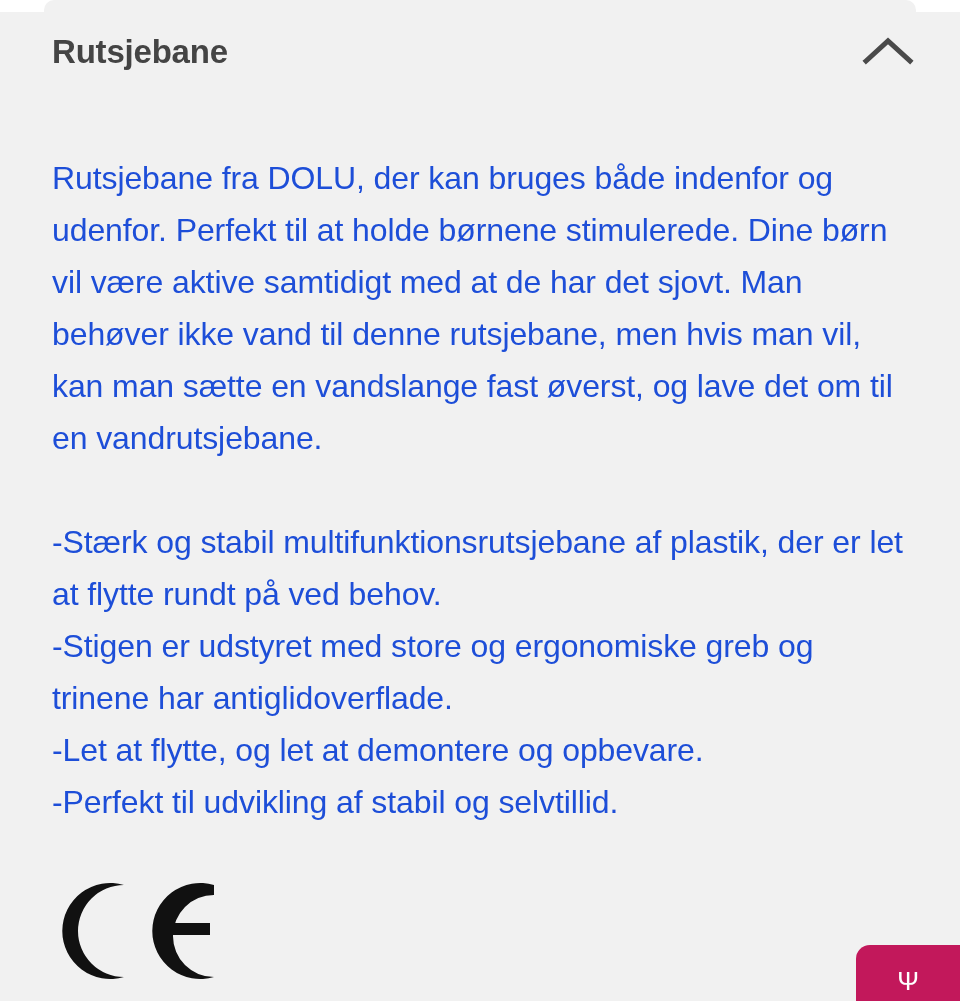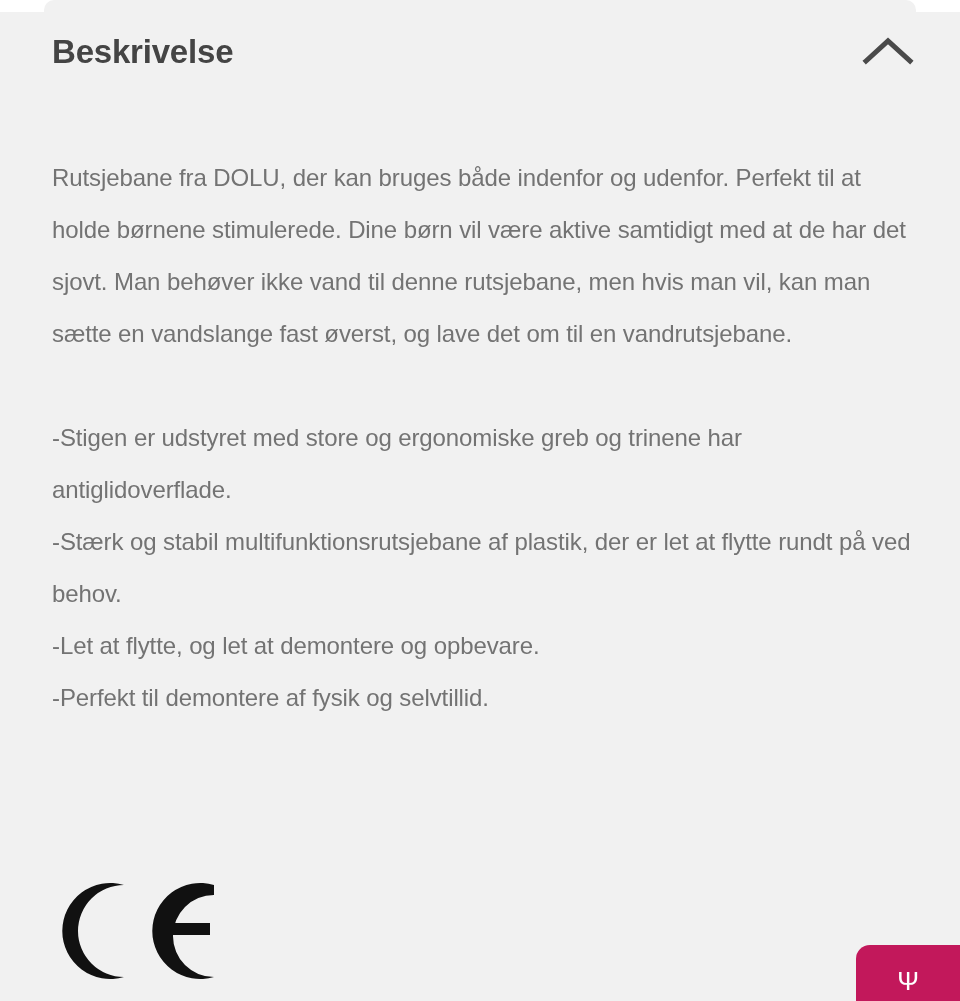--- a/index.html
+++ b/index.html
@@ -73,22 +73,22 @@
     padding: 0;
     cursor: pointer;
   }
   .chevron-btn svg { display: block; }
 
   .body-copy {
     position: absolute;
     top: 152px;
     left: 52px;
     width: 866px;
-    color: #737373;
-    font-size: 24px;
+    color: #1d4ed8;
+    font-size: 32px;
     line-height: 52px;
     letter-spacing: -0.1px;
   }
 
   .bullets {
     margin-top: 52px;
   }
   .bullets div { white-space: normal; }
 
   .ce-mark {
@@ -122,35 +122,35 @@
 </head>
 <body>
 
 <div class="page">
 
   <div class="top-strip">
     <div class="card-top"></div>
   </div>
 
   <div class="section-header">
-    <div class="section-title">Beskrivelse</div>
+    <div class="section-title">Rutsjebane</div>
     <div class="chevron-btn">
       <svg width="52" height="32" viewBox="0 0 52 32" aria-hidden="true">
         <polyline points="4,26 26,6 48,26" fill="none" stroke="#4a4a4a" stroke-width="5" stroke-linecap="square" stroke-linejoin="miter"></polyline>
       </svg>
     </div>
   </div>
 
   <div class="body-copy">
     <div class="para">Rutsjebane fra DOLU, der kan bruges både indenfor og udenfor. Perfekt til at holde børnene stimulerede. Dine børn vil være aktive samtidigt med at de har det sjovt. Man behøver ikke vand til denne rutsjebane, men hvis man vil, kan man sætte en vandslange fast øverst, og lave det om til en vandrutsjebane.</div>
     <div class="bullets">
+      <div>-Stærk og stabil multifunktionsrutsjebane af plastik, der er let at flytte rundt på ved behov.</div>
       <div>-Stigen er udstyret med store og ergonomiske greb og trinene har antiglidoverflade.</div>
-      <div>-Stærk og stabil multifunktionsrutsjebane af plastik, der er let at flytte rundt på ved behov.</div>
       <div>-Let at flytte, og let at demontere og opbevare.</div>
-      <div>-Perfekt til demontere af fysik og selvtillid.</div>
+      <div>-Perfekt til udvikling af stabil og selvtillid.</div>
     </div>
   </div>
 
   <div class="ce-mark">
     <svg width="165" height="110" viewBox="0 0 165 110" aria-hidden="true">
       <path d="M62 9 A48 48 0 1 0 62 101 A40 40 0 1 1 62 9 Z" fill="#111111"></path>
       <path d="M152 9 A48 48 0 1 0 152 101 A40 40 0 1 1 152 19 L152 9 Z" fill="#111111"></path>
       <rect x="104" y="47" width="44" height="12" fill="#111111"></rect>
     </svg>
   </div>

